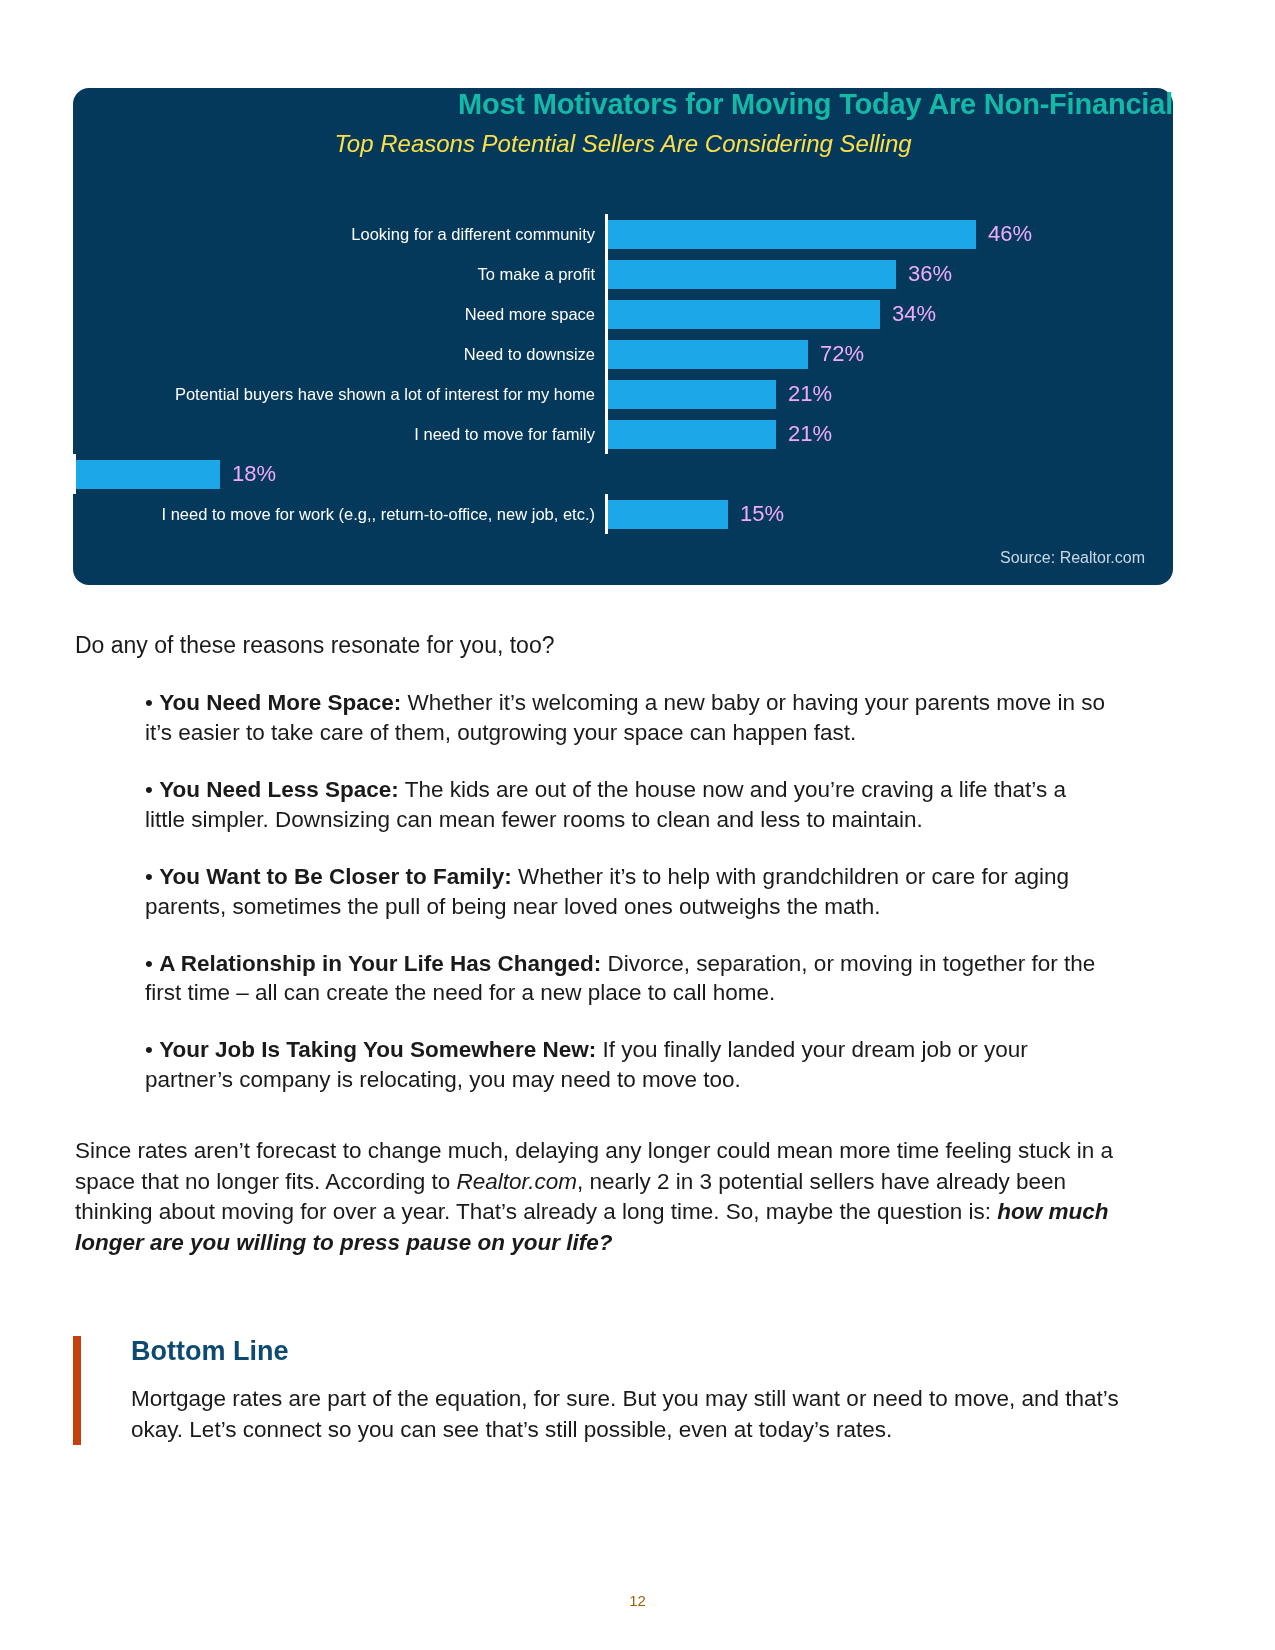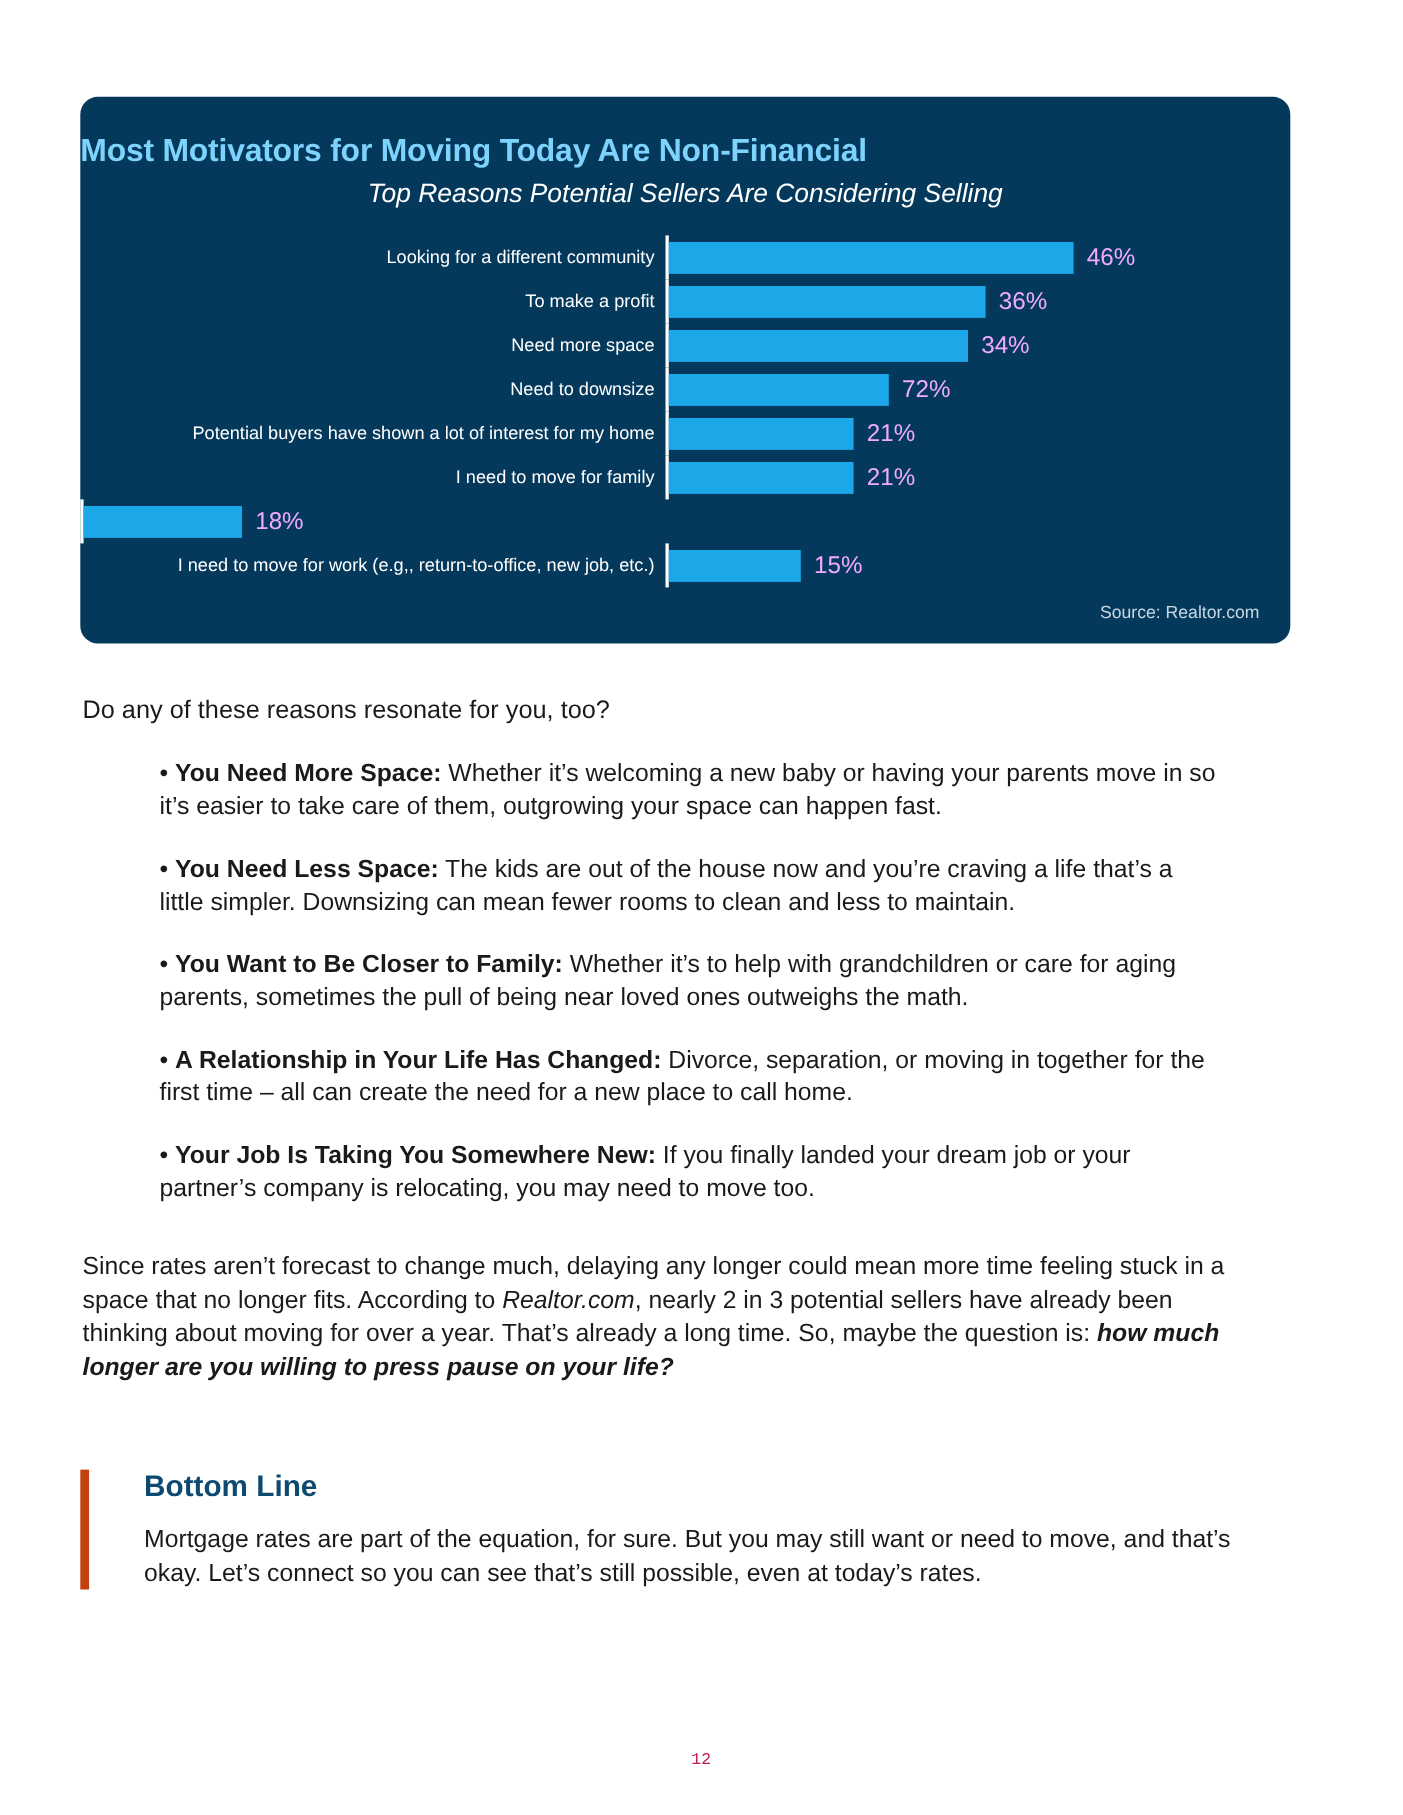--- a/index.html
+++ b/index.html
@@ -21,30 +21,29 @@
     position: absolute;
     left: 73px;
     top: 88px;
     width: 1100px;
     height: 497px;
     background: #05395c;
     border-radius: 16px;
     box-sizing: border-box;
   }
   .chart-title {
-    text-align: left;
-    color: #7dd3fc;
+    text-align: right;
+    color: #14b8a6;
     font-size: 29px;
     font-weight: bold;
     letter-spacing: -0.2px;
-    margin-top: 33px;
   }
   .chart-subtitle {
     text-align: center;
-    color: #ffffff;
+    color: #fde047;
     font-size: 24px;
     font-style: italic;
     margin-top: 9px;
   }
 
   .plot {
     position: absolute;
     left: 0;
     top: 126px;
     width: 1100px;
@@ -144,22 +143,21 @@
     line-height: 1.38;
   }
 
   .page-number {
     position: absolute;
     left: 0;
     top: 1592px;
     width: 1275px;
     text-align: center;
     font-size: 15px;
-    color: #be185d;
-    font-family: Liberation Mono, monospace;
+    color: #a16207;
   }
 </style>
 </head>
 <body>
 
 <div class="chart-card">
   <div class="chart-title">Most Motivators for Moving Today Are Non-Financial</div>
   <div class="chart-subtitle">Top Reasons Potential Sellers Are Considering Selling</div>
 
   <div class="plot" id="plot">

